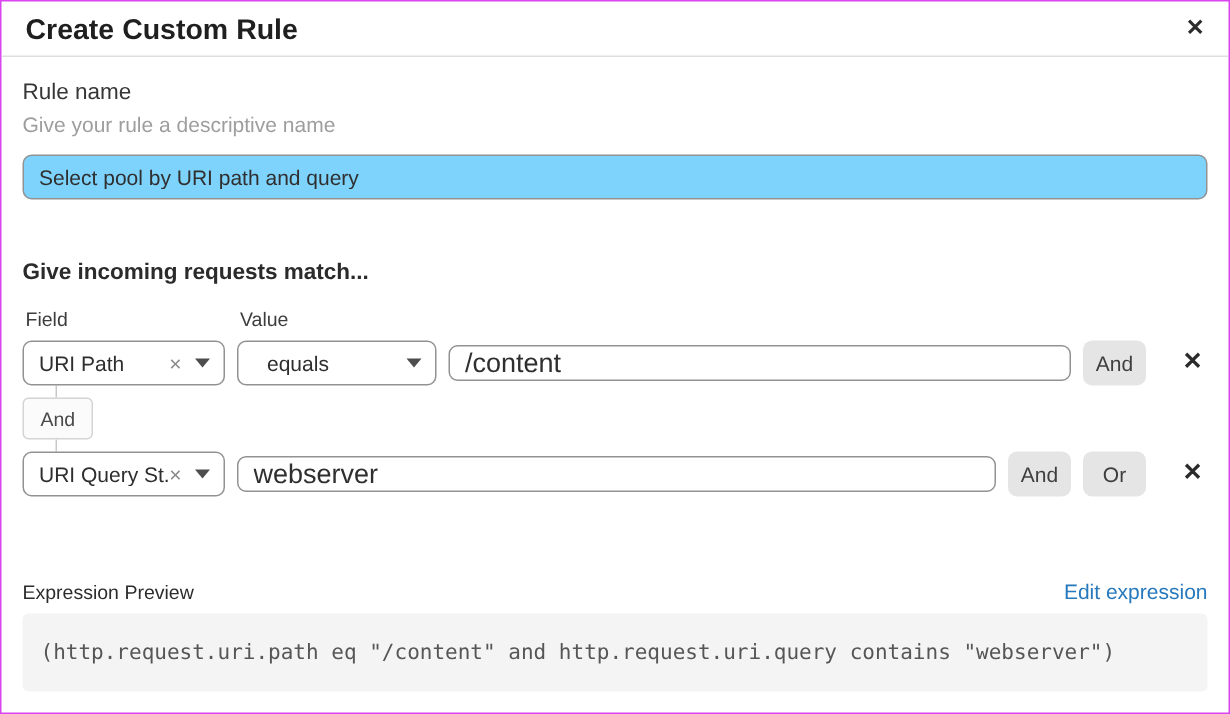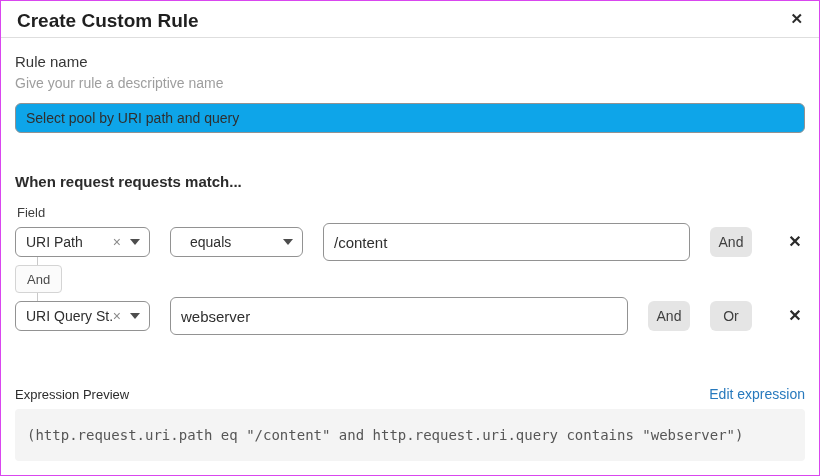--- a/index.html
+++ b/index.html
@@ -60,21 +60,21 @@
     display: block;
     width: 100%;
     height: 30px;
     margin-top: 12px;
     padding: 0 10px;
     font-family: "Liberation Sans", sans-serif;
     font-size: 14px;
     color: #2f2f2f;
     border: 1px solid #929292;
     border-radius: 6px;
-    background: #0ea5e9;
+    background: #7dd3fc;
     outline: none;
   }
   .section-heading {
     margin-top: 40px;
     font-size: 15px;
     font-weight: 700;
     color: #2b2b2b;
   }
   
   .col-labels {
@@ -83,21 +83,21 @@
     margin-top: 15px;
     font-size: 13px;
     color: #3d3d3d;
   }
   .col-labels .col-field    { width: 135px; padding-left: 2px; }
   .col-labels .col-operator { width: 133px; padding-left: 2px; }
   .col-labels .col-value    { flex: 1; padding-left: 2px; }
 
   .match-row {
     display: flex;
-    gap: 20px;
+    gap: 8px;
     align-items: center;
     margin-top: 7px;
     height: 30px;
   }
   .dropdown {
     height: 30px;
     border: 1px solid #929292;
     border-radius: 6px;
     background: #fff;
     display: flex;
@@ -122,24 +122,24 @@
     line-height: 1;
   }
   .caret {
     width: 0; height: 0;
     border-left: 5px solid transparent;
     border-right: 5px solid transparent;
     border-top: 6px solid #4d4d4d;
   }
   .value-input {
     flex: 1;
-    height: 38px;
+    height: 24px;
     padding: 0 10px;
     font-family: "Liberation Sans", sans-serif;
-    font-size: 15px;
+    font-size: 18px;
     color: #2f2f2f;
     border: 1px solid #929292;
     border-radius: 6px;
     outline: none;
     min-width: 0;
   }
   .logic-btn {
     width: 42px;
     height: 30px;
     flex: none;
@@ -223,24 +223,25 @@
       <span>✕</span>
     </button>
   </div>
 
   <div class="dlg-body">
 
     <div class="field-label">Rule name</div>
     <div class="helper-text">Give your rule a descriptive name</div>
     <input class="text-input" type="text" value="Select pool by URI path and query" style="">
 
-    <div class="section-heading">When request requests match...</div>
+    <div class="section-heading">Give incoming requests match...</div>
 
     <div class="col-labels">
       <span class="col-field">Field</span>
+      <span class="col-value">Value</span>
     </div>
 
     <div class="match-row">
       <div class="dropdown dd-field">
         <span class="dd-text">URI Path</span>
         <span class="dd-clear">×</span>
         <span class="caret"></span>
       </div>
       <div class="dropdown dd-operator">
         <span class="dd-text">equals</span>

